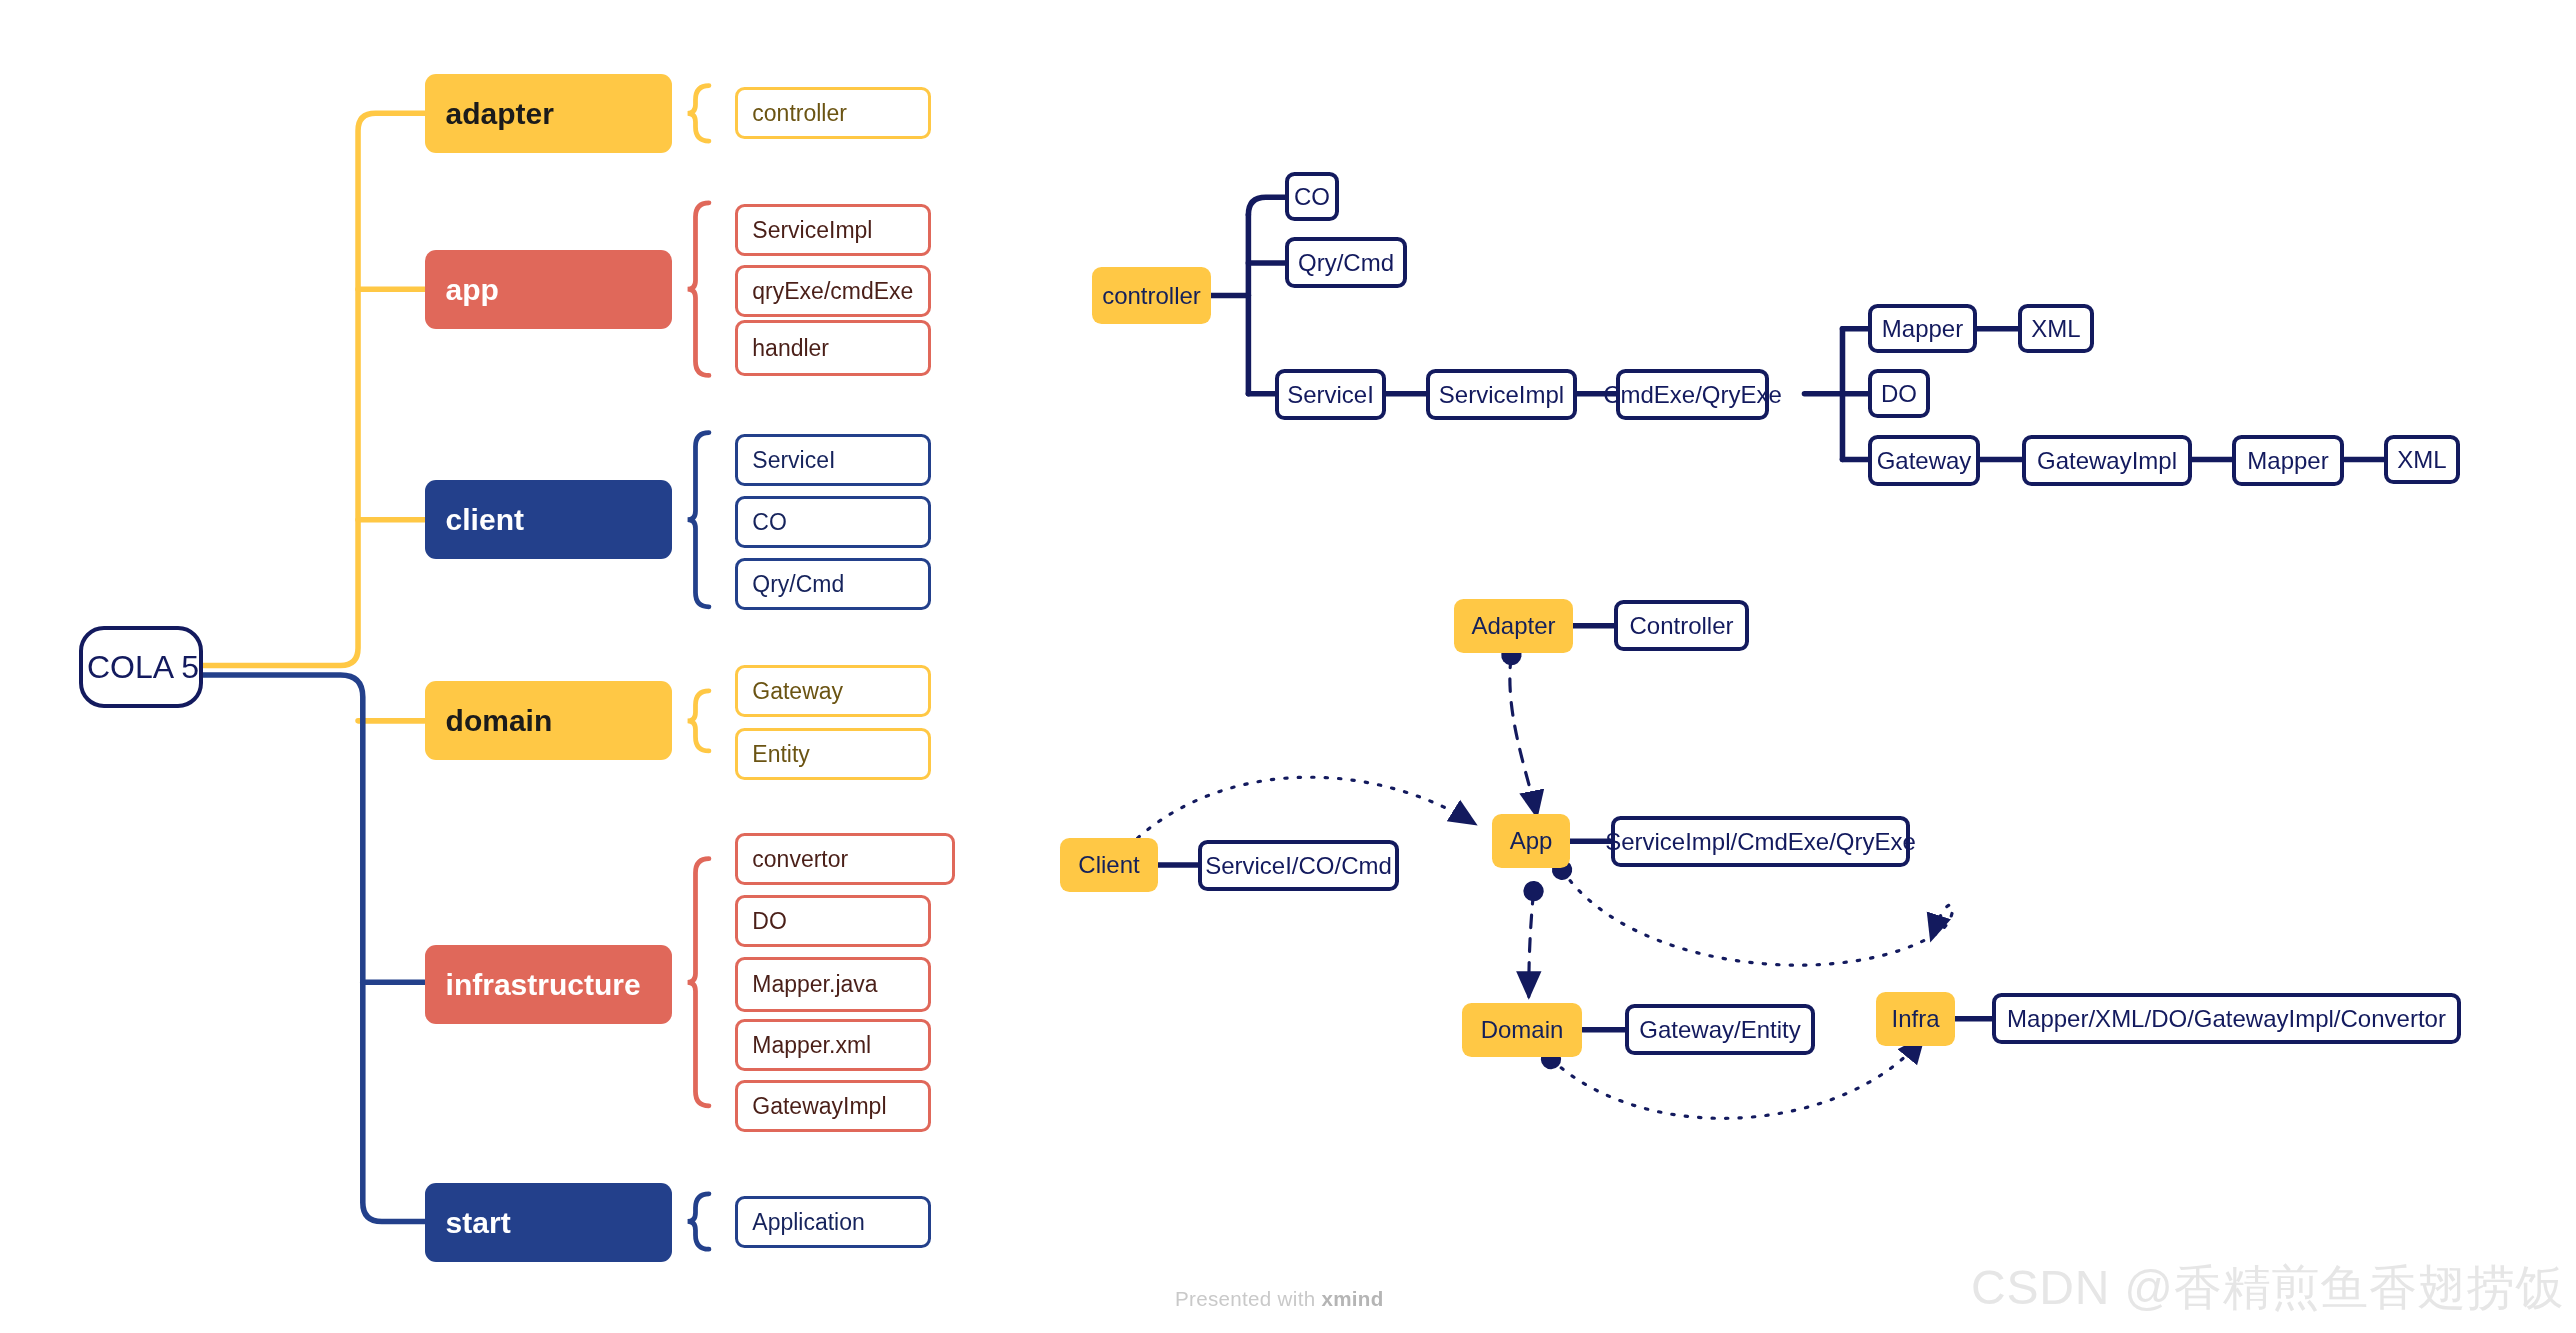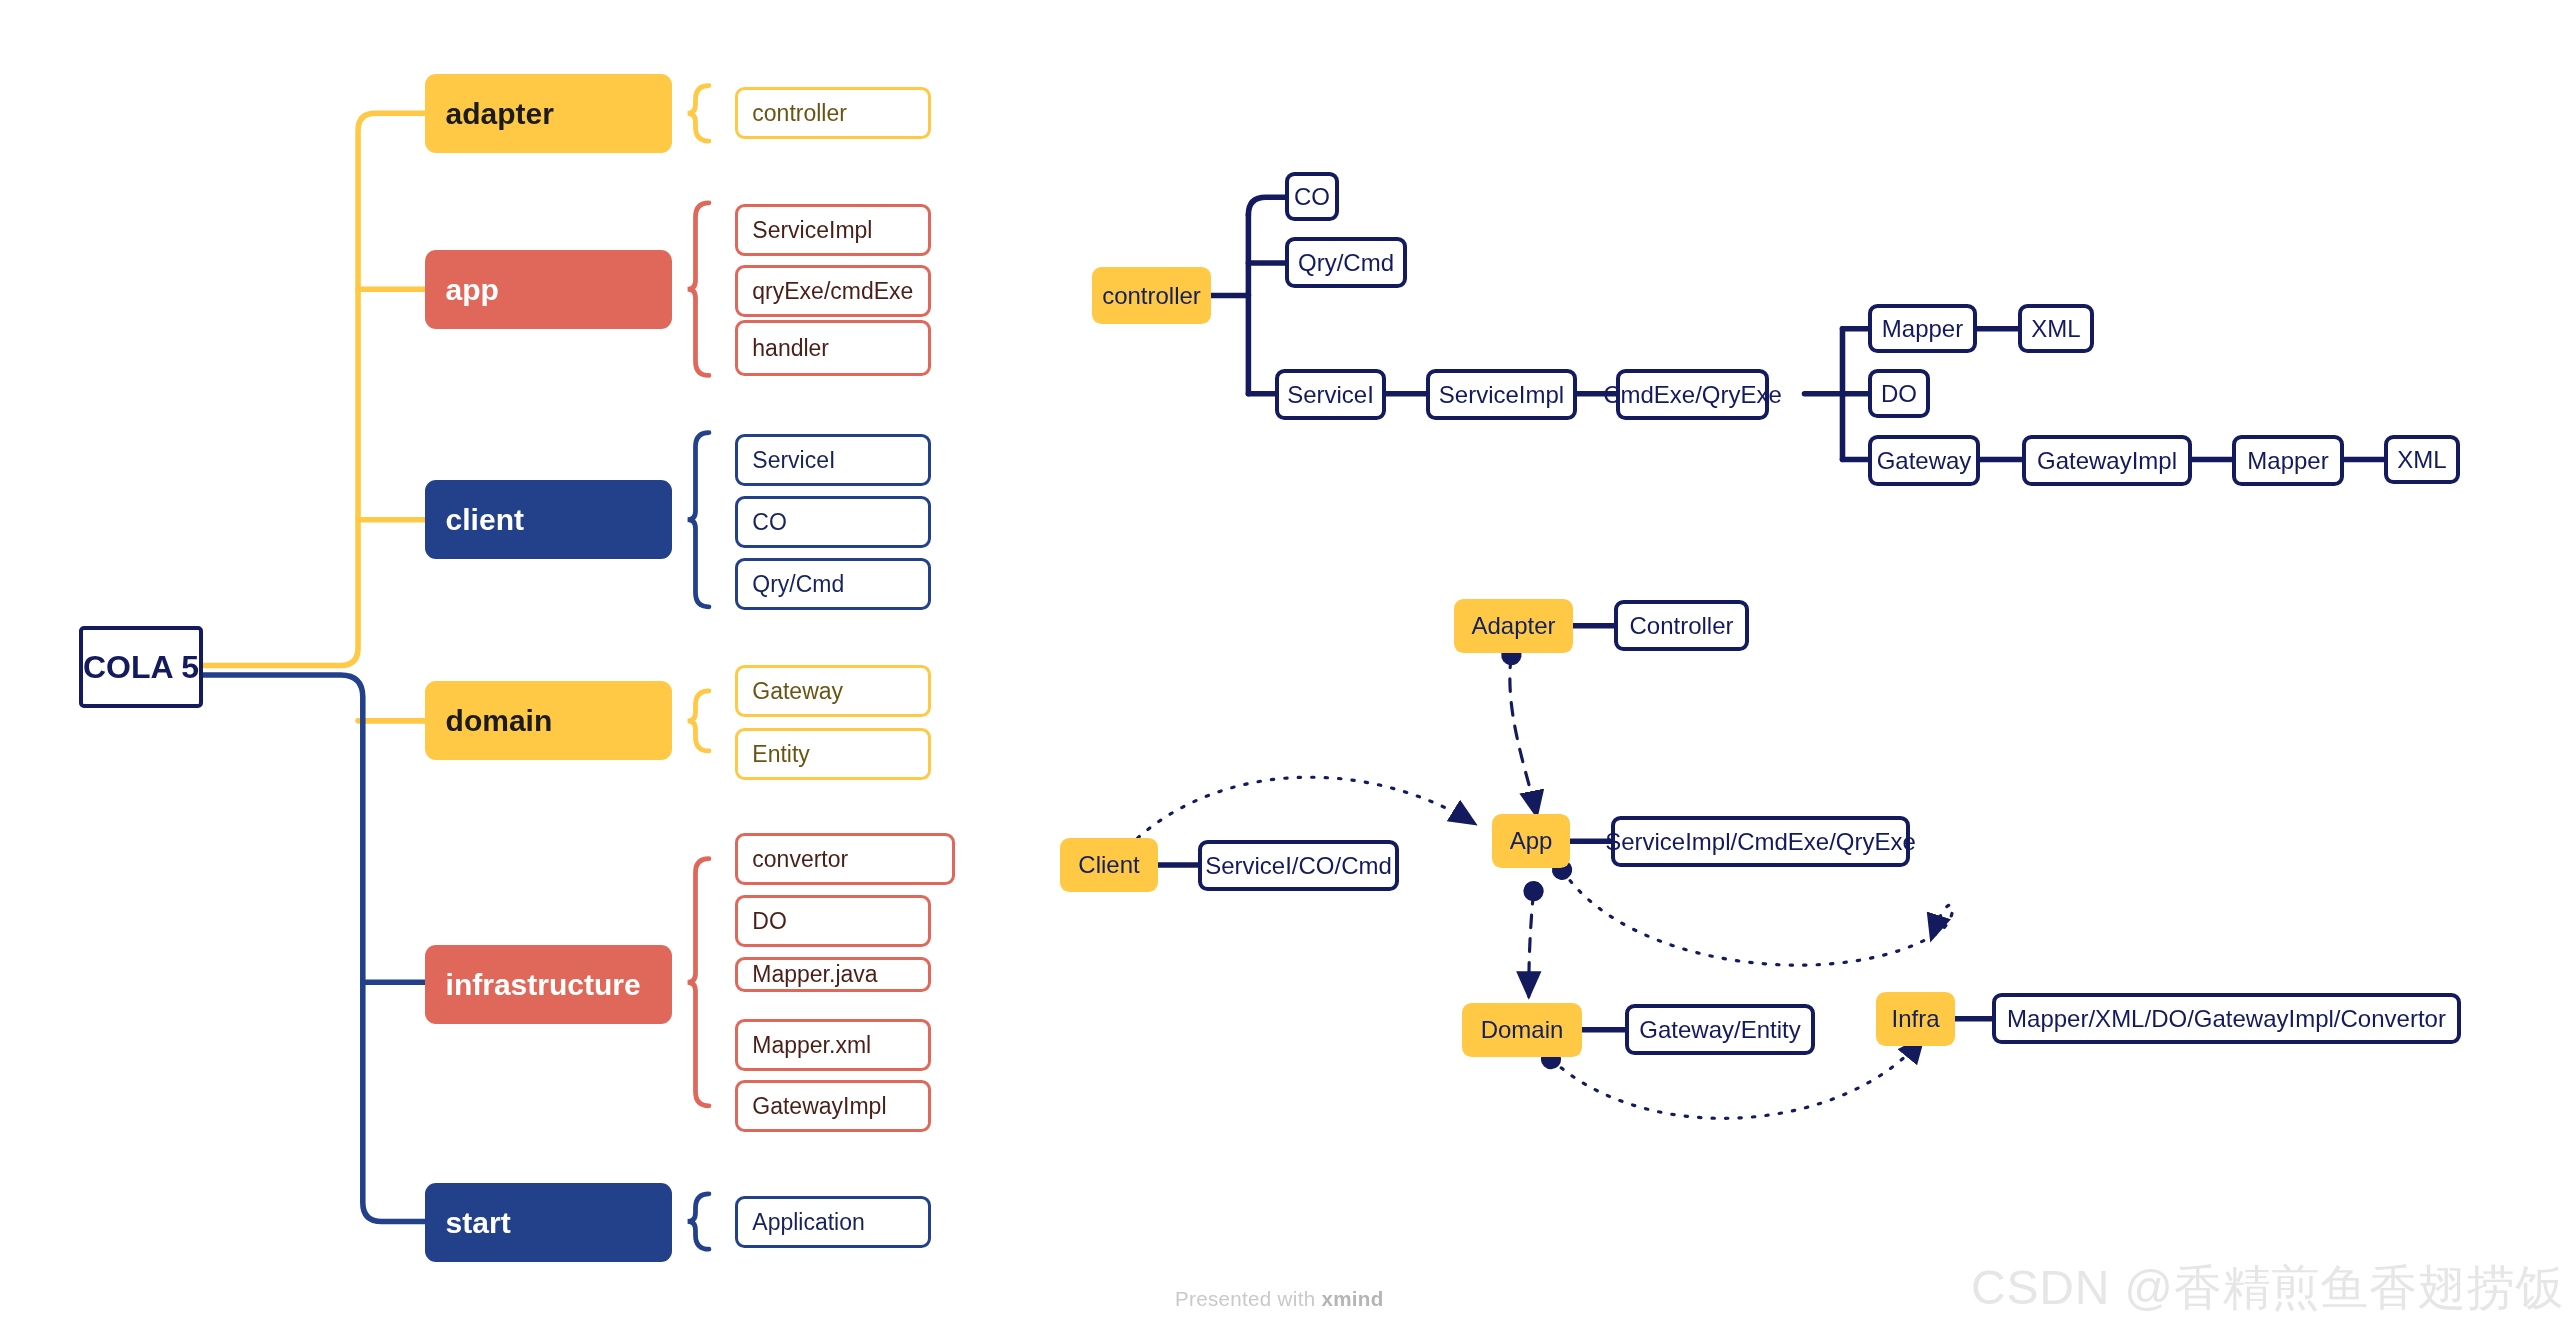--- a/index.html
+++ b/index.html
@@ -30,22 +30,22 @@
   .leaf{
     border-radius:9.5px;border:3.2px solid #cccccc;background:#ffffff;
     padding:0 14.3px;font-size:23px;font-weight:400;
   }
   .leaf.yellow{border-color:#FFC845;color:#6b5413;}
   .leaf.red{border-color:#E0685A;color:#4a1f18;}
   .leaf.blue{border-color:#23408B;color:#16235c;}
 
   
   .root{
-    border-radius:5px;border:4.8px solid #131A5E;background:#ffffff;
-    color:#131A5E;font-size:32px;font-weight:700;
+    border-radius:25px;border:4.8px solid #131A5E;background:#ffffff;
+    color:#131A5E;font-size:32px;font-weight:400;
     justify-content:center;
     text-align:right;
   }
 
   
   .rnode{
     position:absolute;box-sizing:border-box;display:flex;align-items:center;
     justify-content:center;white-space:nowrap;border-radius:9.5px;
     font-size:24px;font-weight:400;
   }
@@ -219,21 +219,21 @@
 
   <div class="node branch red" style="left:425px;top:945px;width:247px;height:79px;">
     <span class="lbl">infrastructure</span>
   </div>
   <div class="node leaf red" style="left:735px;top:833px;width:220px;height:52px;">
     <span class="lbl">convertor</span>
   </div>
   <div class="node leaf red" style="left:735px;top:895px;width:196px;height:52px;">
     <span class="lbl">DO</span>
   </div>
-  <div class="node leaf red" style="left:735px;top:957px;width:196px;height:35px;">
+  <div class="node leaf red" style="left:735px;top:957px;width:196px;height:55px;">
     <span class="lbl">Mapper.java</span>
   </div>
   <div class="node leaf red" style="left:735px;top:1019px;width:196px;height:52px;">
     <span class="lbl">Mapper.xml</span>
   </div>
   <div class="node leaf red" style="left:735px;top:1080px;width:196px;height:52px;">
     <span class="lbl">GatewayImpl</span>
   </div>
 
   <div class="node branch blue" style="left:425px;top:1183px;width:247px;height:79px;">

